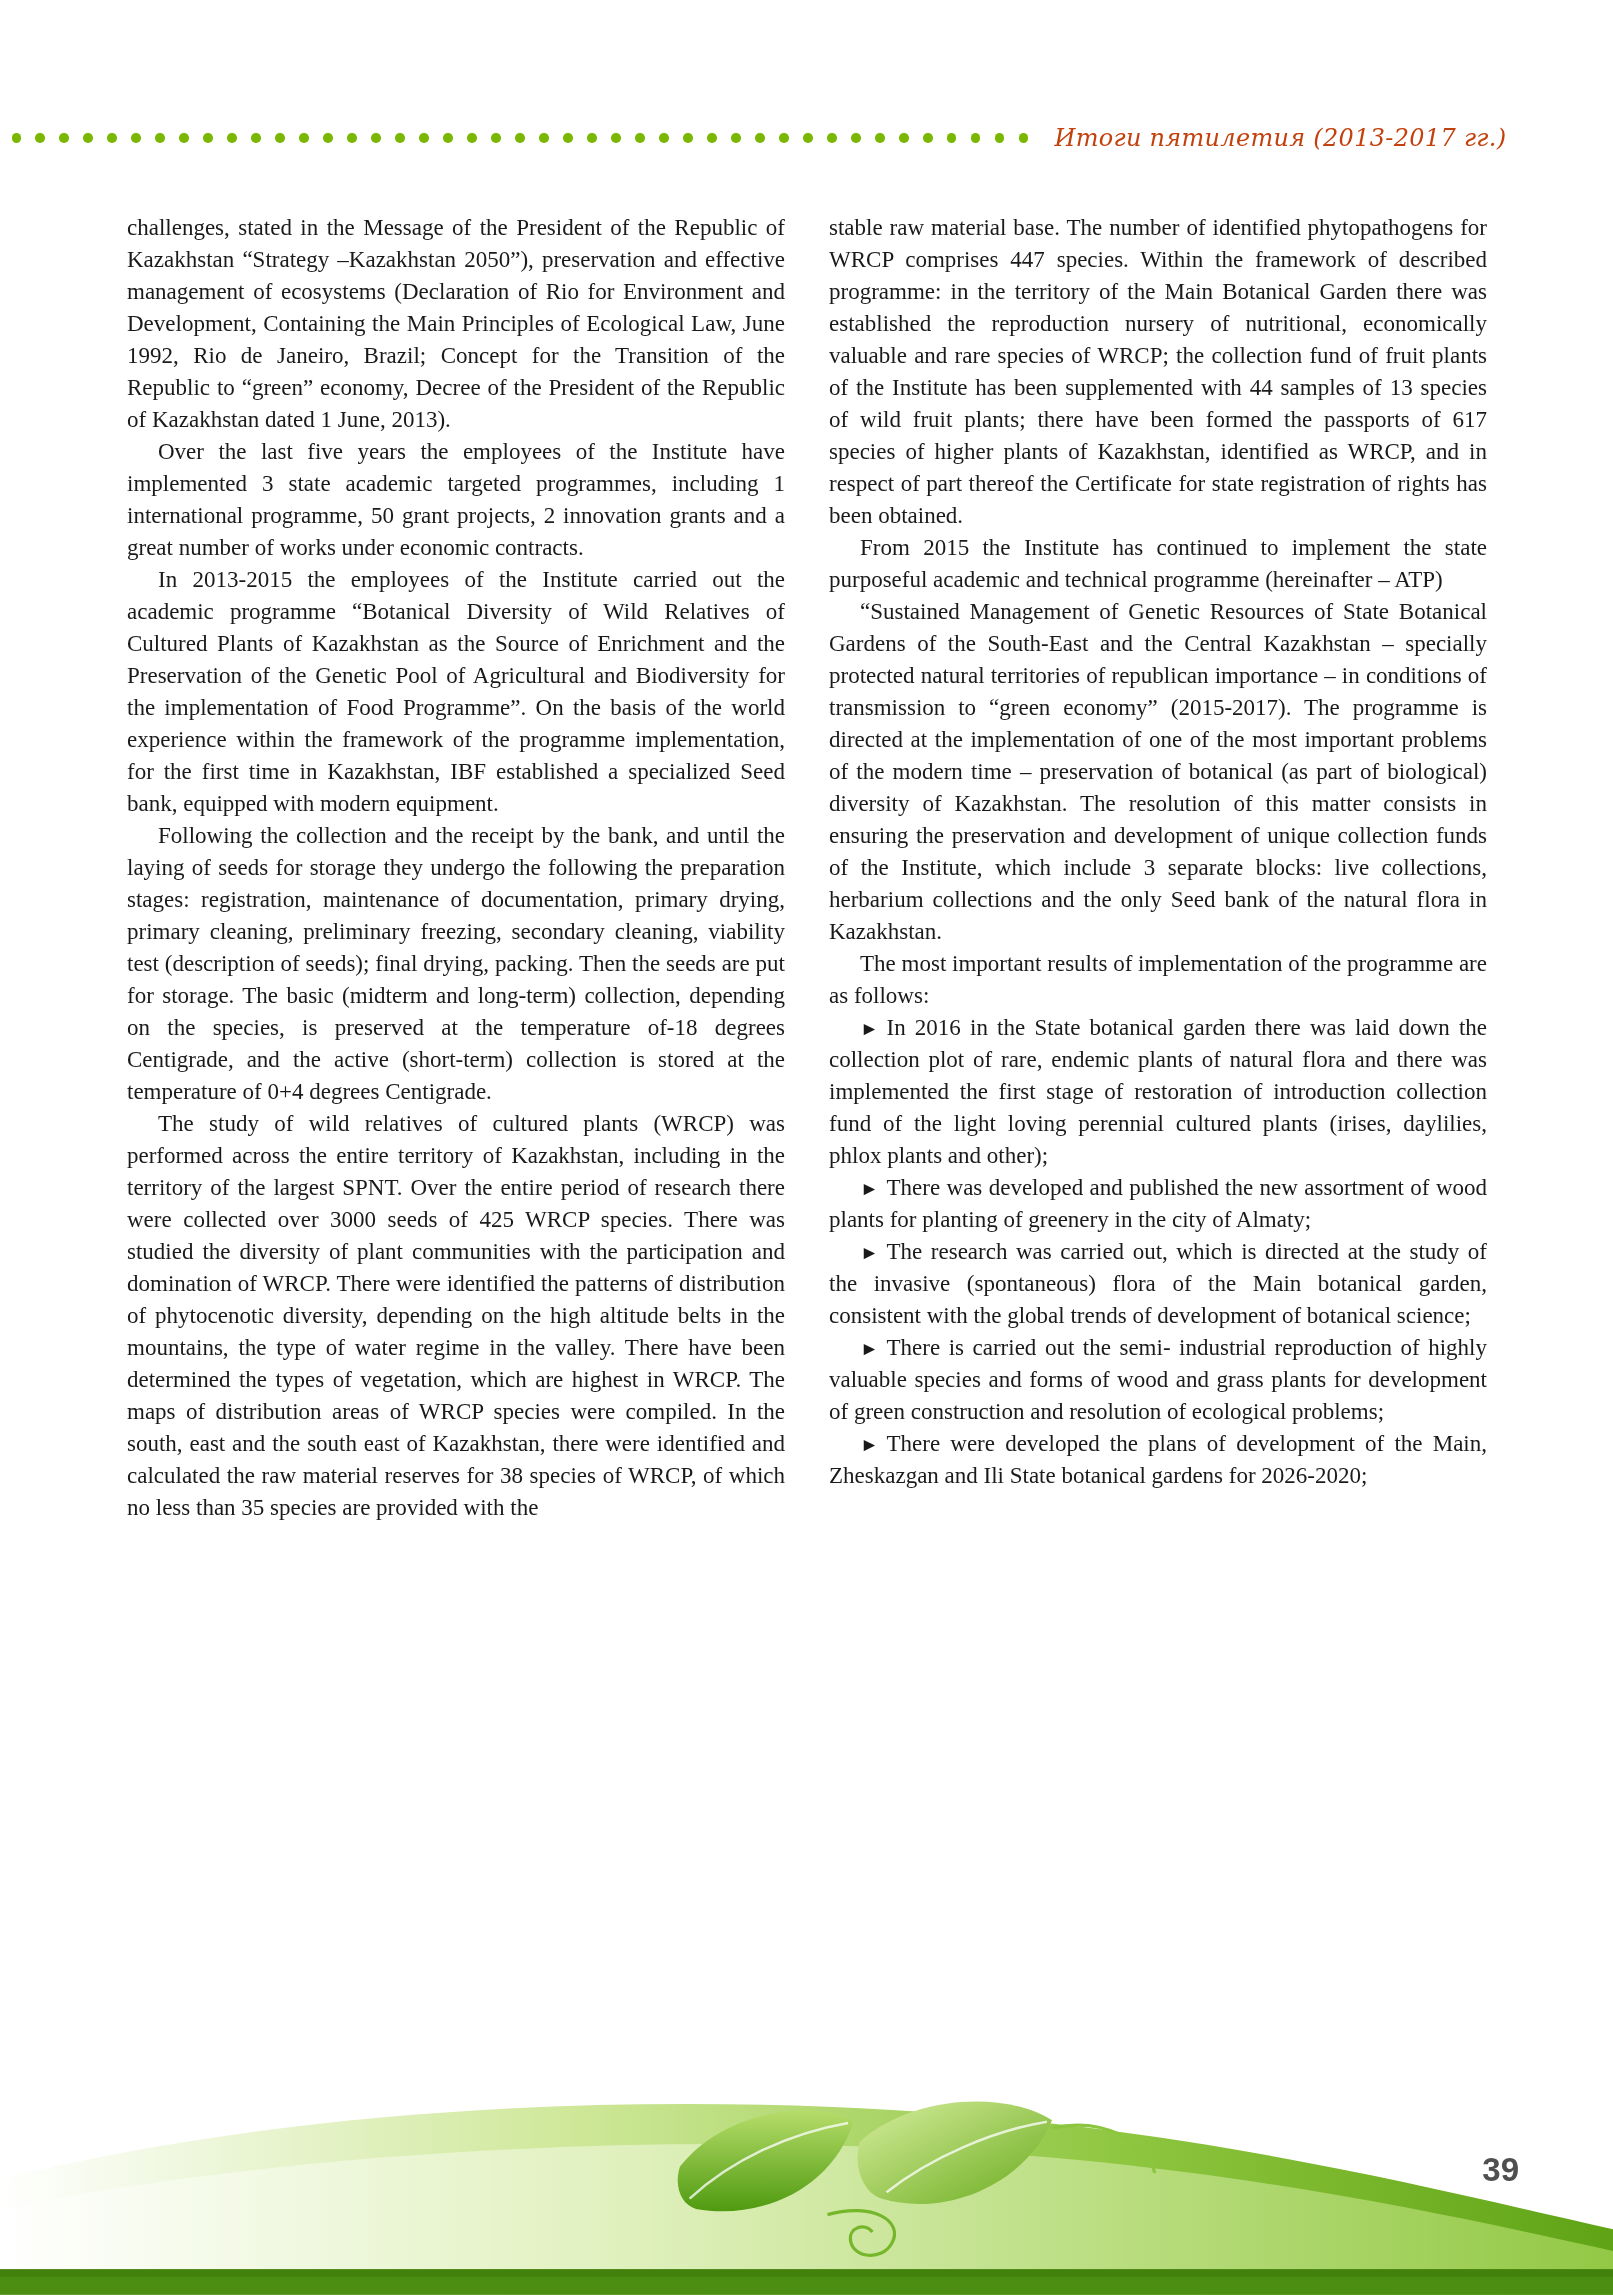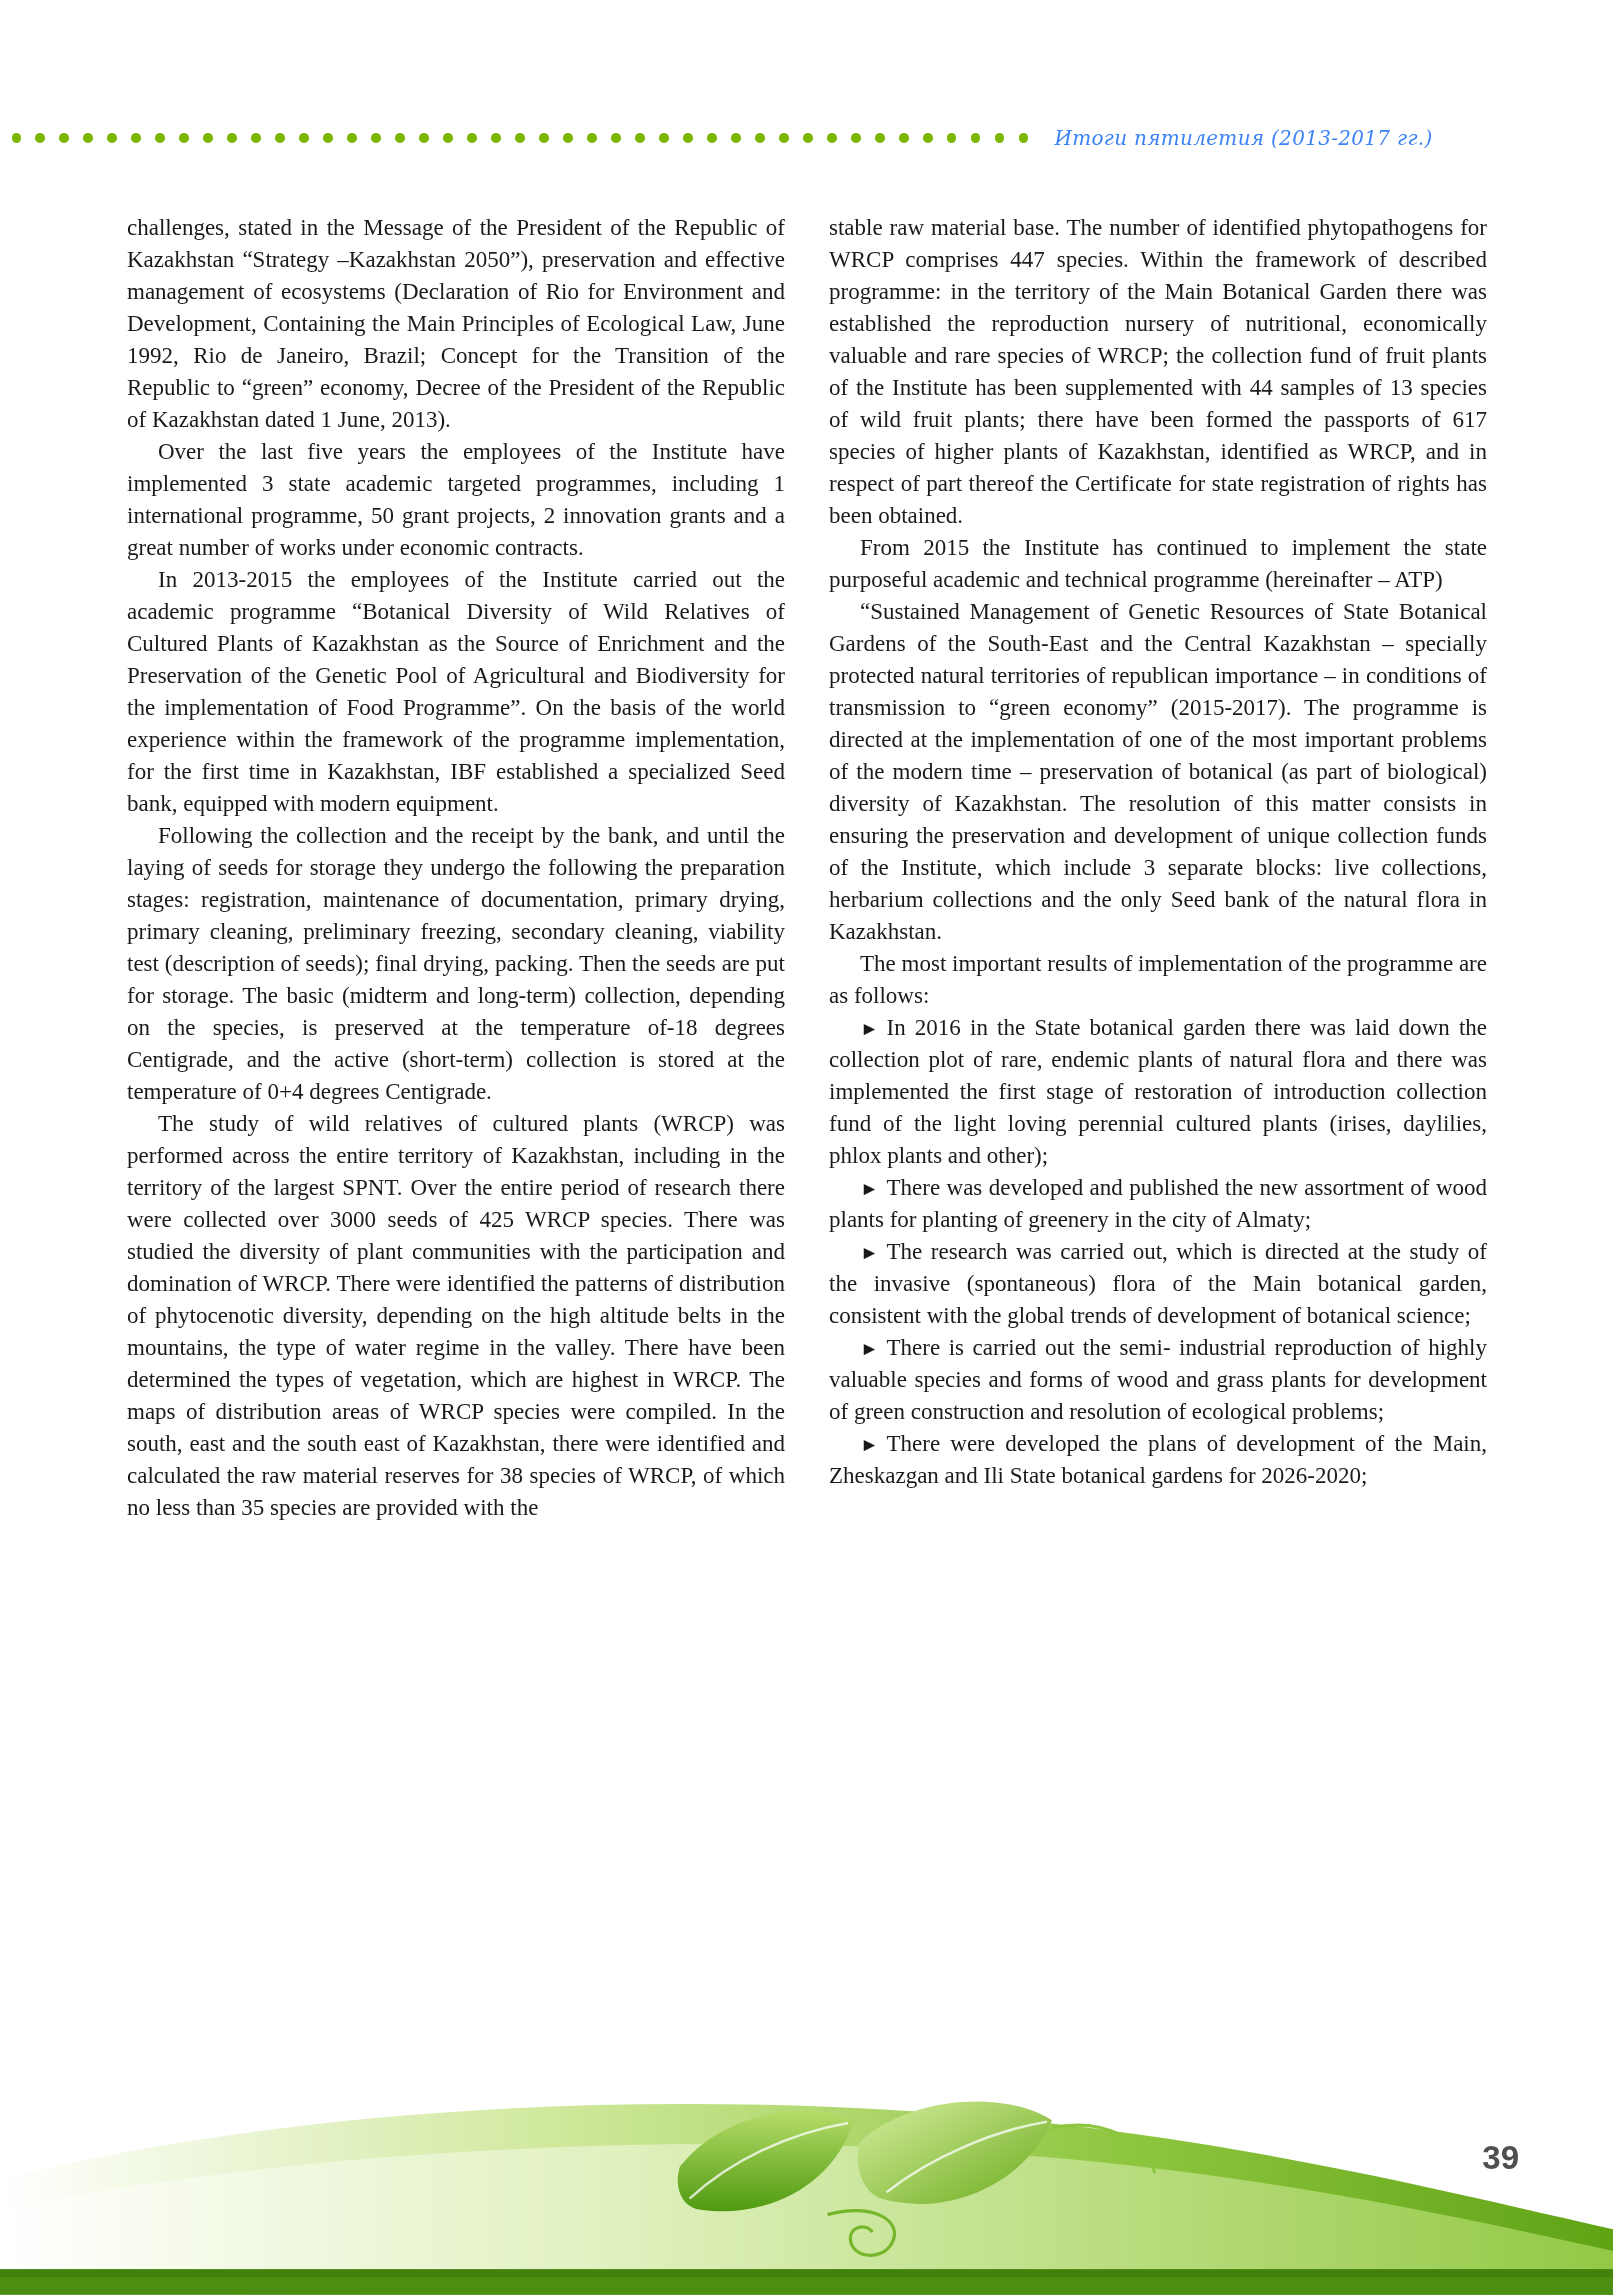--- a/index.html
+++ b/index.html
@@ -44,22 +44,22 @@
     width: 9.6px;
     height: 9.6px;
     border-radius: 50%;
     background: #7ab700;
     display: block;
   }
   .header-title {
     margin-left: 26px;
     font-family: "DejaVu Serif", serif;
     font-style: italic;
-    font-size: 20px;
-    color: #3b82f6;
+    font-size: 24px;
+    color: #c2410c;
     white-space: nowrap;
     letter-spacing: 0.3px;
     text-align: right;
   }
 
   
   .content {
     position: absolute;
     top: 212px;
     left: 127px;
@@ -94,21 +94,21 @@
     left: 0;
     bottom: 0;
     width: 1614px;
     height: 212px;
     overflow: hidden;
     pointer-events: none;
   }
   .page-number {
     position: absolute;
     right: 95px;
-    bottom: 118px;
+    bottom: 106px;
     font-family: "Liberation Sans", sans-serif;
     font-weight: bold;
     font-size: 33px;
     color: #4f4f4f;
   }
 </style>
 </head>
 <body>
 
 <div class="page">

